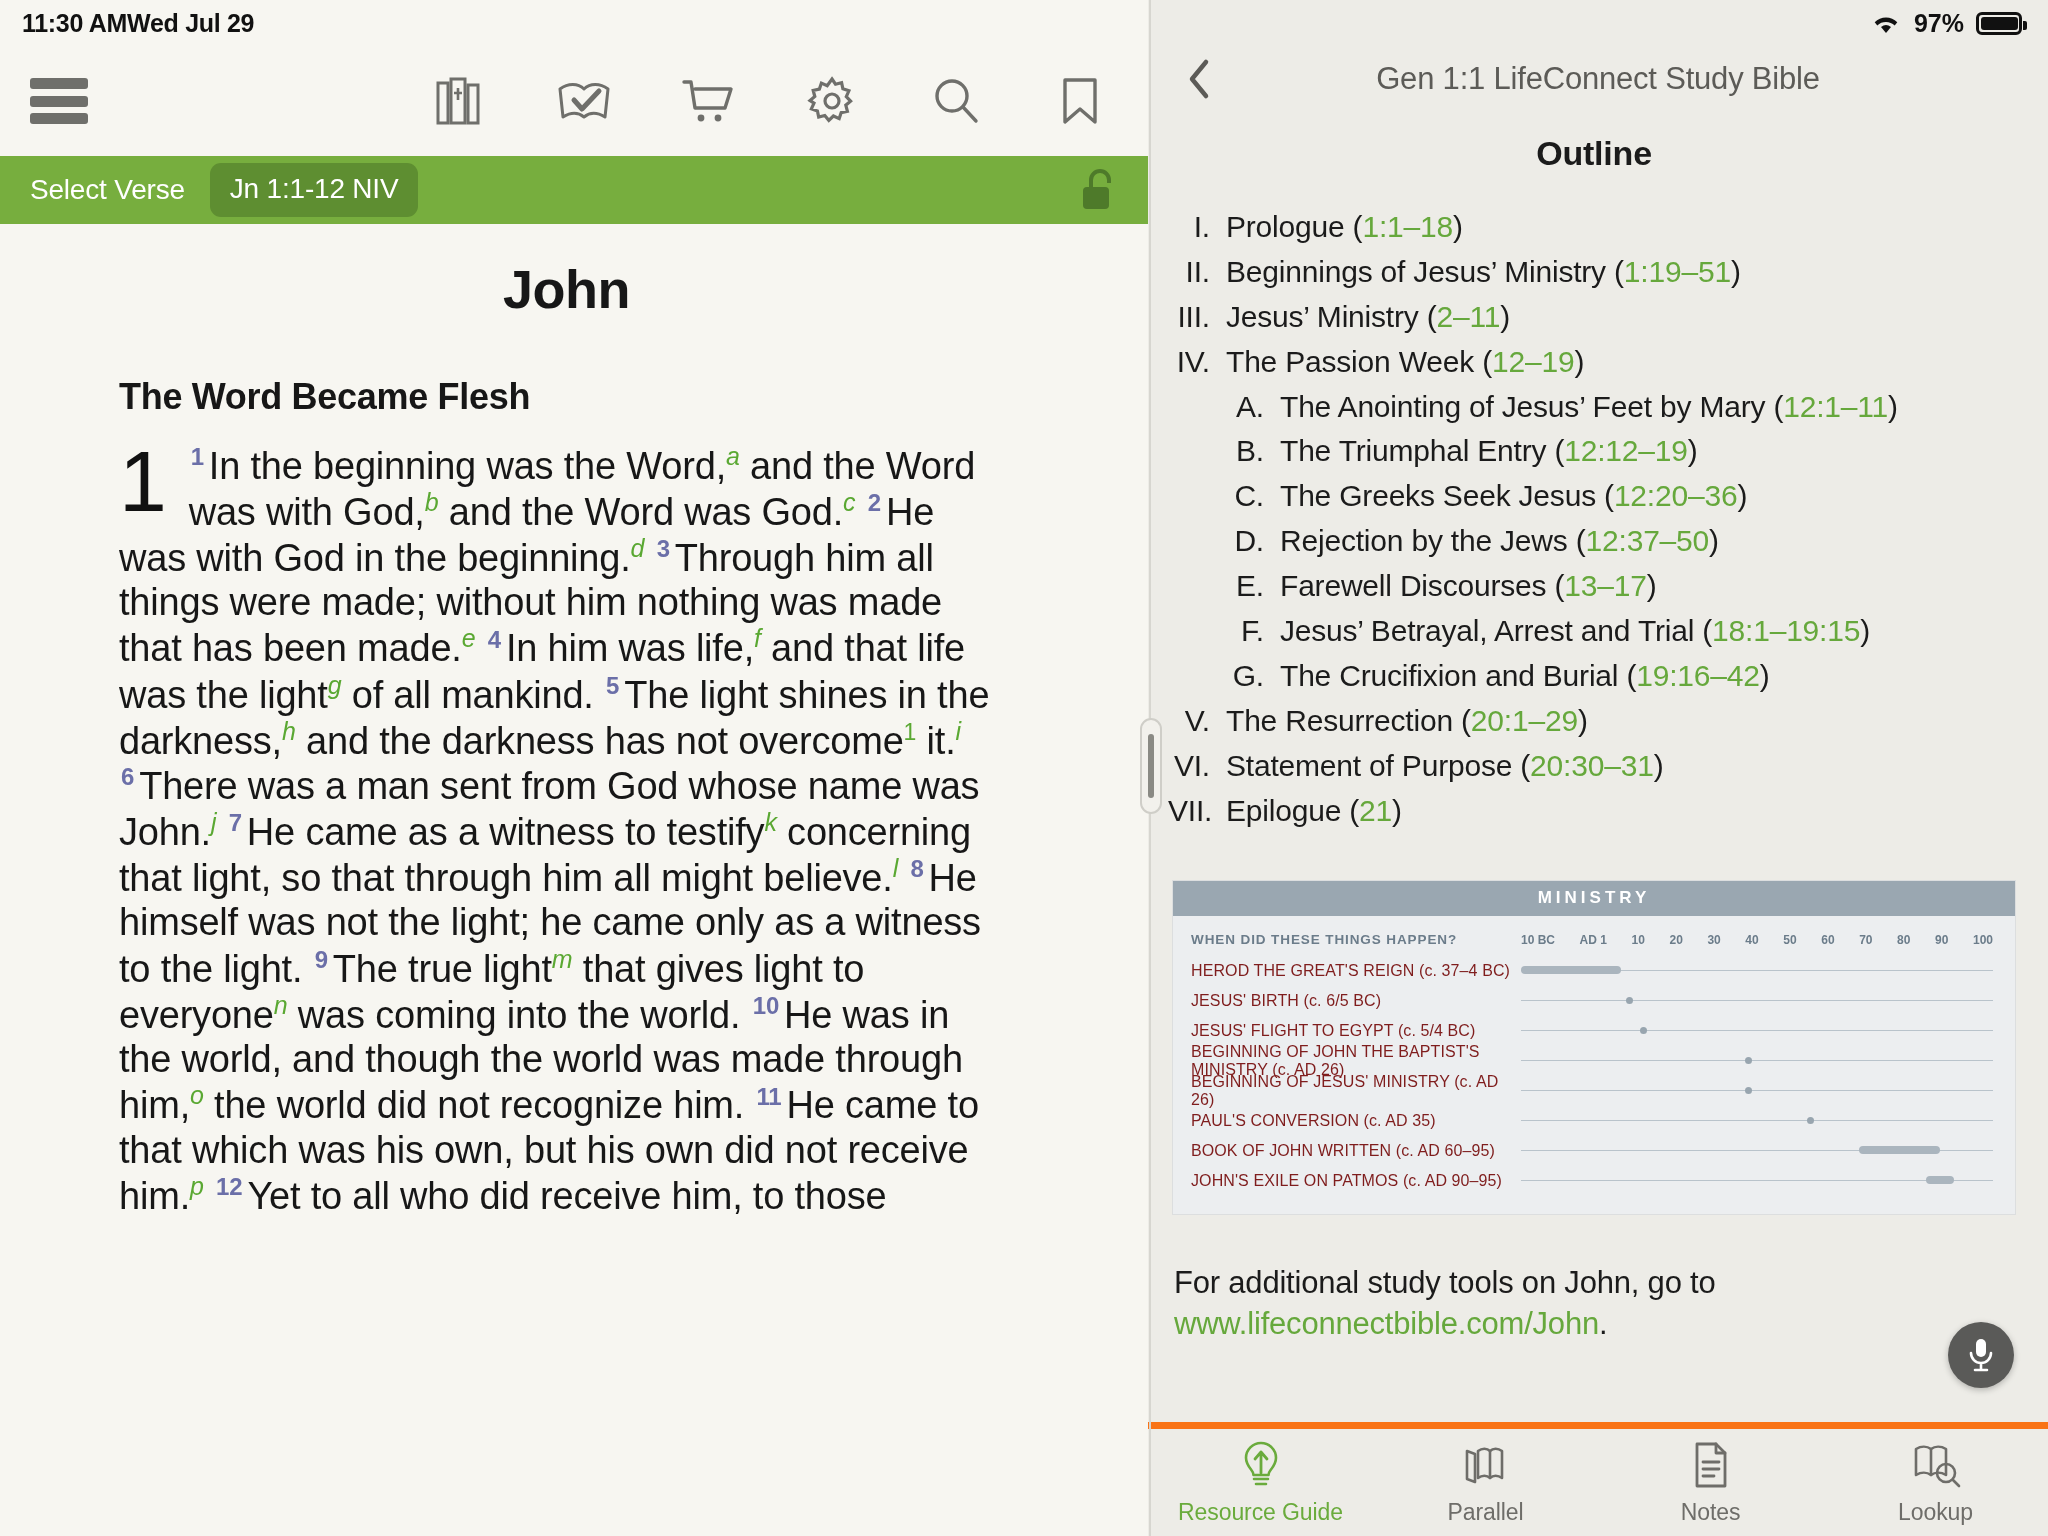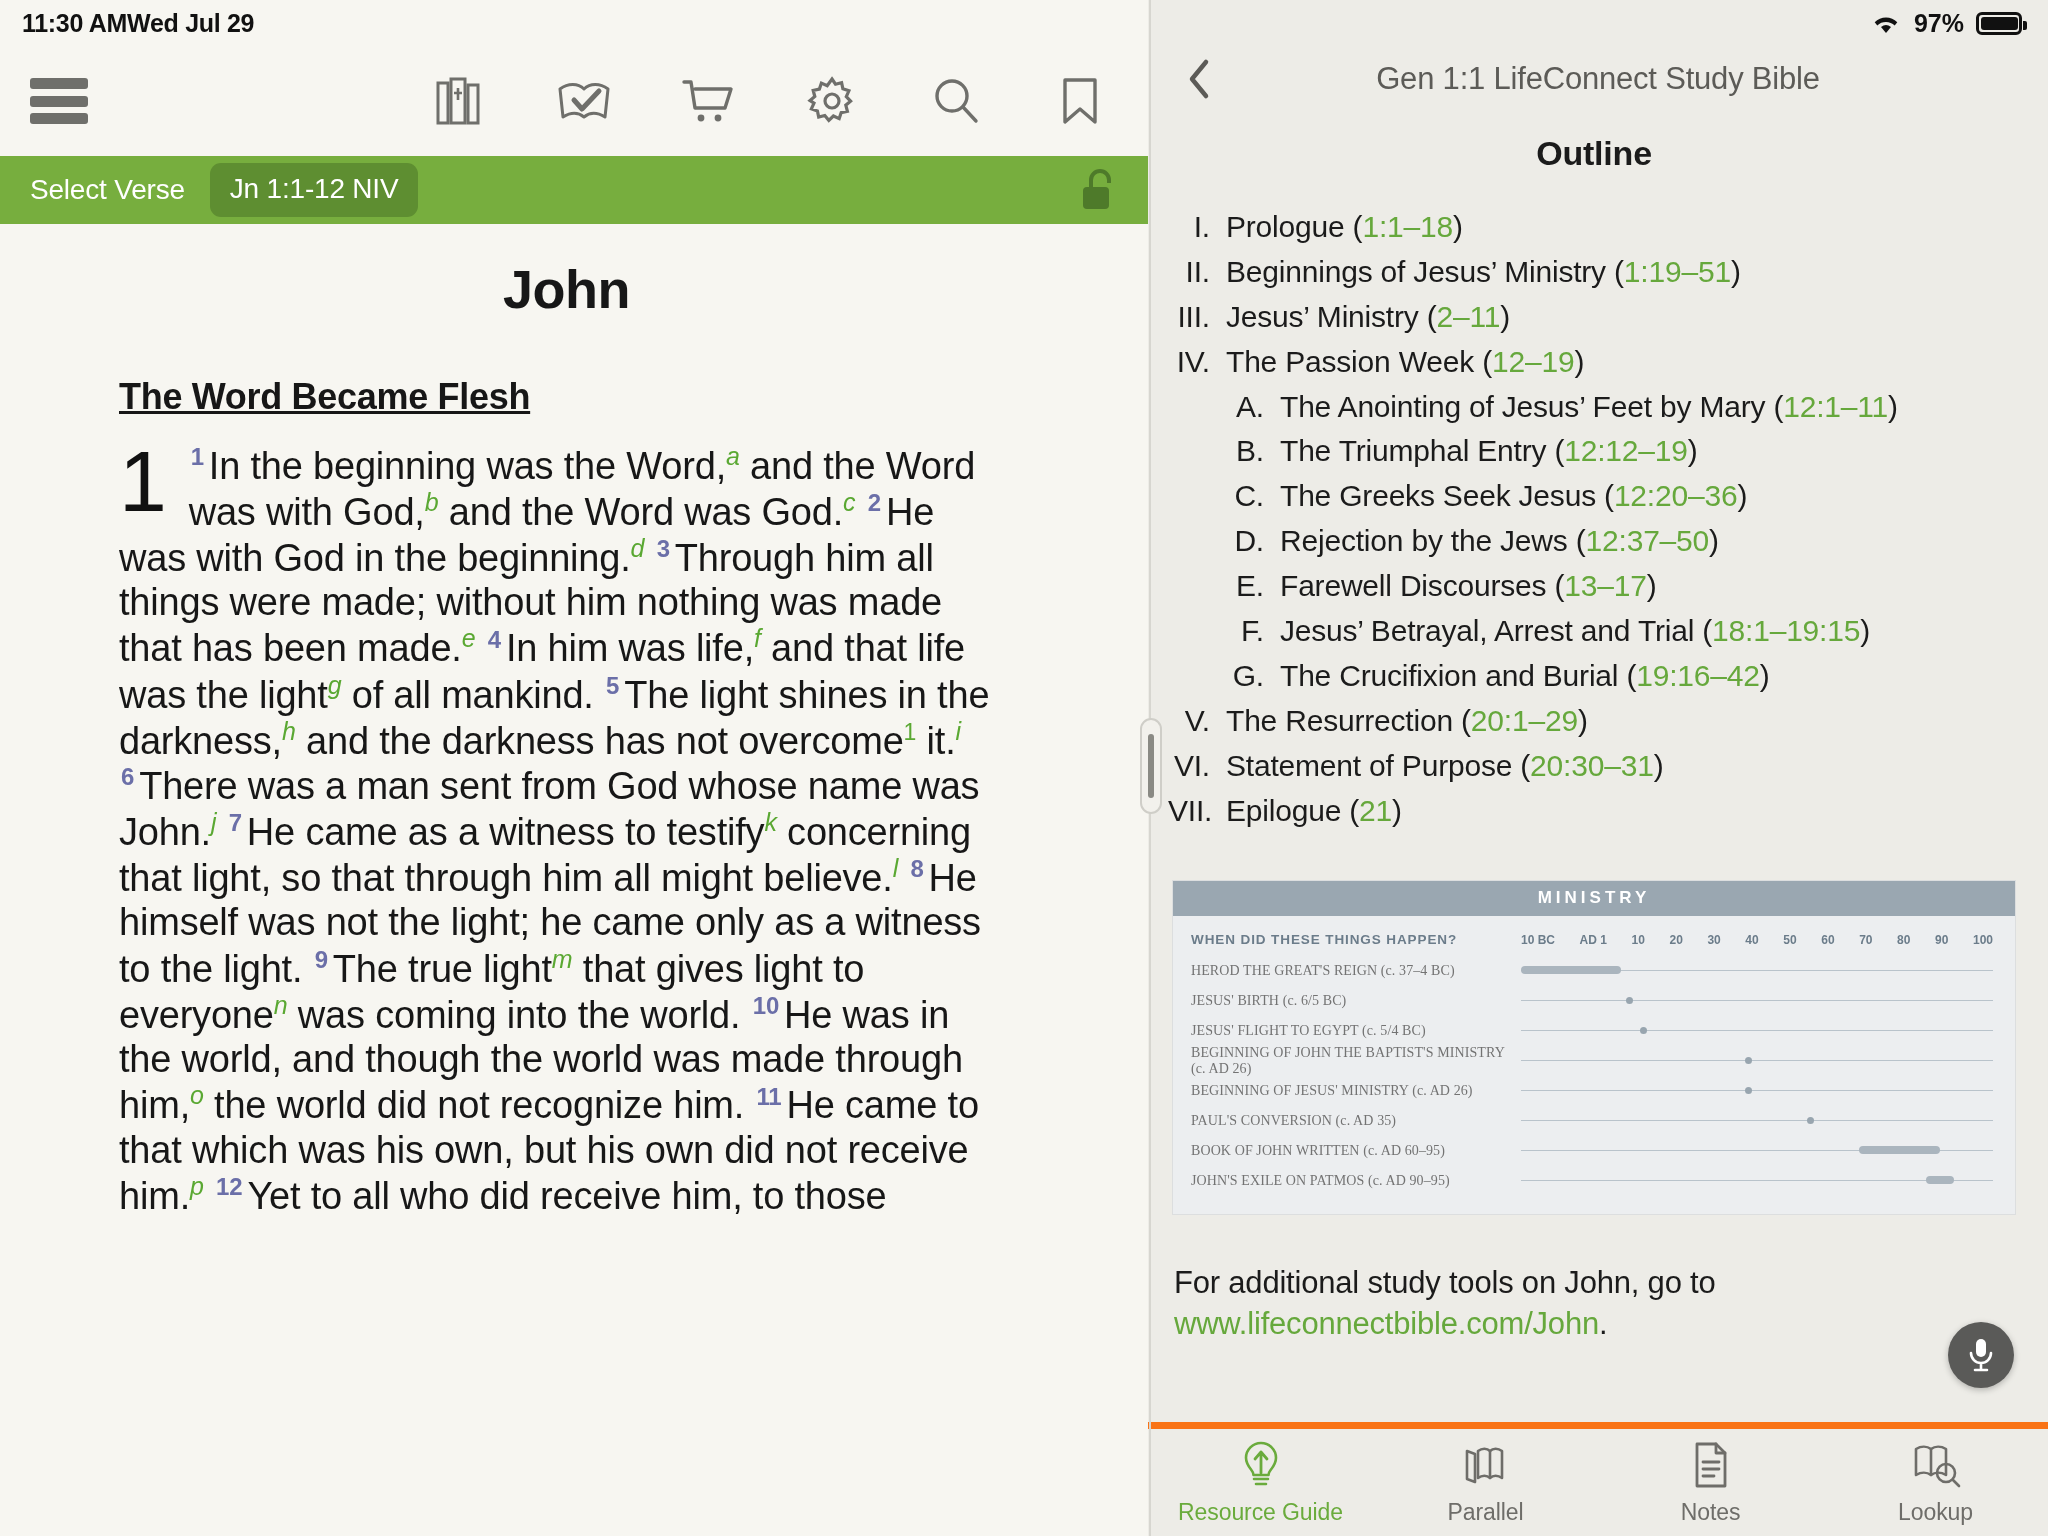--- a/index.html
+++ b/index.html
@@ -54,21 +54,21 @@
   }
   .lock-wrap { margin-left:auto; width:56px; height:56px; display:flex; align-items:center; justify-content:center; }
 
   .bible-scroll { position:relative; height:calc(1536px - 46px - 110px - 68px); padding:0 24px 0 0; }
   .book-title {
     text-align:center; font-size:54px; font-weight:bold; color:#171717;
     margin-top:34px; letter-spacing:-0.5px;padding-left:9px;
   }
   .section-head {
     font-size:36px; font-weight:bold; color:#171717;
-    margin:56px 0 0 119px; letter-spacing:-0.3px;text-decoration:underline;
+    margin:56px 0 0 119px; letter-spacing:-0.3px;
   }
   .chapter-body {
     margin:24px 0 0 0;
     padding:0 132px 0 119px;
     font-size:38px; line-height:1.17; color:#171717;
     letter-spacing:-0.2px;
     position:relative;
     text-align:left;
   }
   .drop-cap {
@@ -135,21 +135,21 @@
   .tl-head {
     background:#9aa7b1; color:#fff; text-align:center;
     font-size:17px; letter-spacing:4px; font-weight:bold;
     padding:7px 0 8px 0;
   }
   .tl-body { padding:16px 18px 18px 18px; position:relative; }
   .tl-scalerow { display:flex; align-items:center; margin-bottom:9px; }
   .tl-question { font-size:13.5px; font-weight:bold; color:#6b7c8a; letter-spacing:0.9px; flex:0 0 330px; }
   .tl-scale { flex:1; display:flex; justify-content:space-between; font-size:12px; font-weight:bold; color:#6b7c8a; padding-right:4px; }
   .tl-row { display:flex; align-items:center; height:30px; }
-  .tl-label { font-size:14px; color:#737373; flex:0 0 330px; letter-spacing:0.1px;font-family:Liberation Serif, serif; }
+  .tl-label { font-size:16px; color:#7f1d1d; flex:0 0 330px; letter-spacing:0.1px; }
   .tl-track { flex:1; position:relative; height:30px; }
   .tl-track .line { position:absolute; left:0; right:4px; top:14px; height:1px; background:#b9c3cb; }
   .tl-track .bar { position:absolute; top:10px; height:8px; background:#aab5be; border-radius:4px; }
   .tl-track .dot { position:absolute; top:11px; width:7px; height:7px; background:#98a5af; border-radius:50%; }
 
   .study-note {
     margin:48px 6px 0 6px; font-size:31px; line-height:1.3;
     color:#1b1b1b; letter-spacing:-0.2px;
   }
   .study-note a { color:#66a83c; text-decoration:none; }

